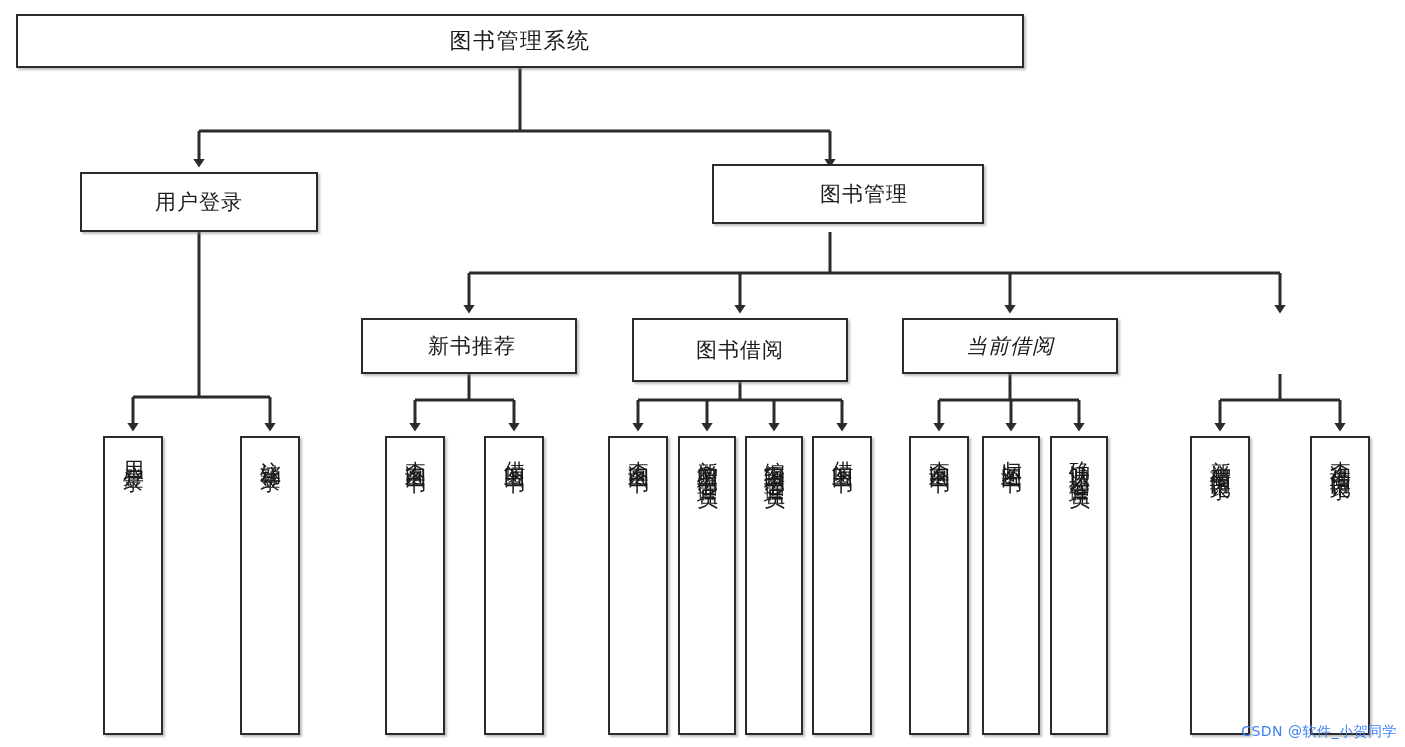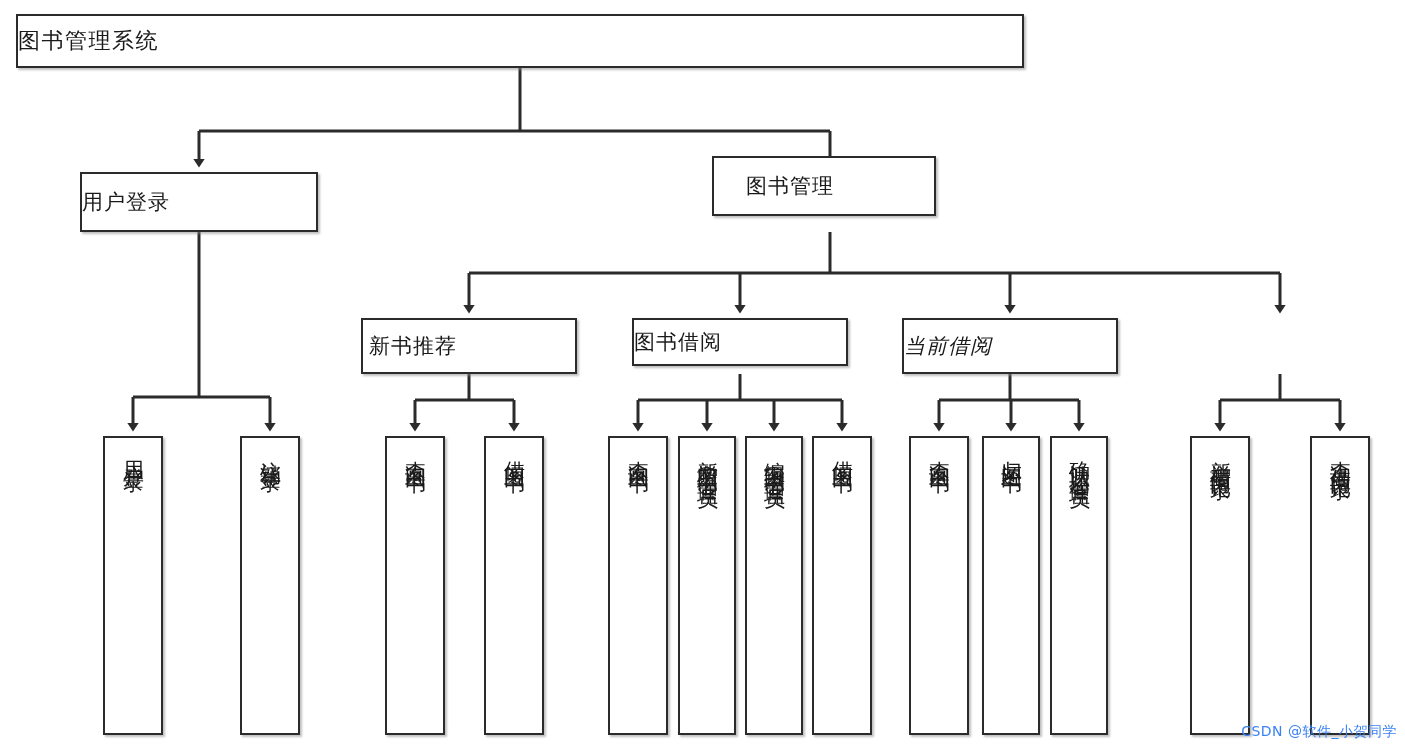--- a/index.html
+++ b/index.html
@@ -30,20 +30,21 @@
   
   .node {
     position: absolute;
     box-sizing: border-box;
     background: #ffffff;
     border: 2px solid #2b2b2b;
     box-shadow: 2px 2px 2px rgba(140,140,140,0.55);
     z-index: 2;
     display: flex;
     align-items: center;
+    justify-content: center;
     color: #1a1a1a;
   }
   .node .label {
     display: block;
     text-align: center;
     line-height: 1.15;
     white-space: nowrap;
   }
   
   .node.horiz .label {
@@ -135,28 +136,28 @@
     </g>
   </svg>
 
   <div class="node root horiz" style="left:16px; top:14px; width:1008px; height:54px;">
     <span class="label">图书管理系统</span>
   </div>
 
   <div class="node horiz" style="left:80px; top:172px; width:238px; height:60px;">
     <span class="label">用户登录</span>
   </div>
-  <div class="node horiz" style="left:712px; top:156px; width:224px; height:60px;padding-left:32px;">
+  <div class="node horiz" style="left:712px; top:164px; width:272px; height:60px;padding-left:32px;">
     <span class="label">图书管理</span>
   </div>
 
   <div class="node horiz" style="left:361px; top:318px; width:216px; height:56px;padding-left:6px;">
     <span class="label">新书推荐</span>
   </div>
-  <div class="node horiz" style="left:632px; top:318px; width:216px; height:48px;">
+  <div class="node horiz" style="left:632px; top:318px; width:216px; height:64px;">
     <span class="label">图书借阅</span>
   </div>
   <div class="node horiz" style="left:902px; top:318px; width:216px; height:56px;font-style:italic;">
     <span class="label">当前借阅</span>
   </div>
 
   <div class="node vert" style="left:103px; top:436px; width:60px; height:299px;">
     <span class="label">用户登录</span>
   </div>
   <div class="node vert" style="left:240px; top:436px; width:60px; height:299px;">

